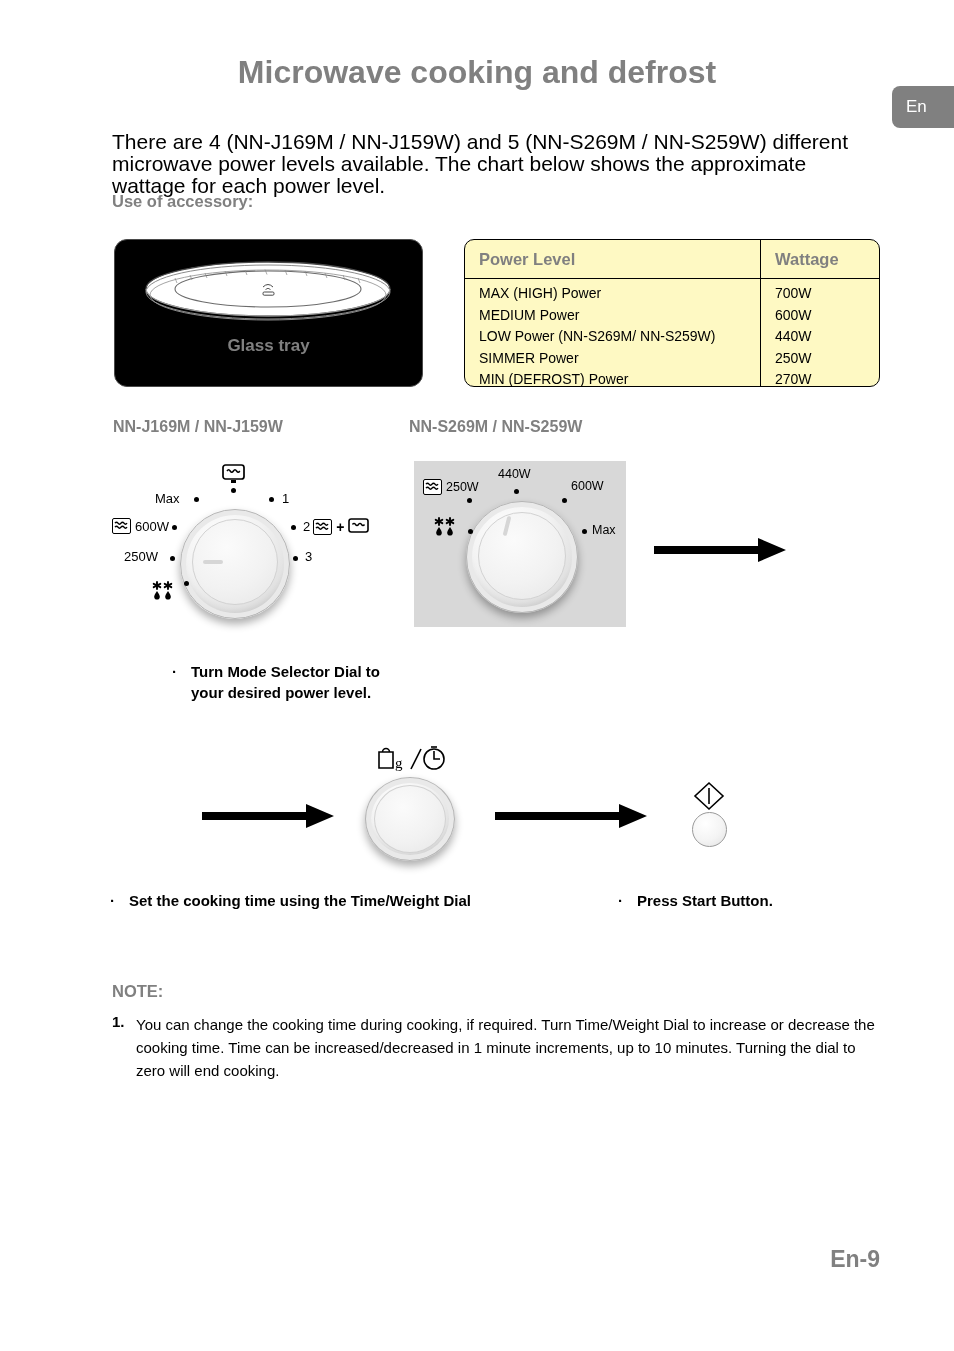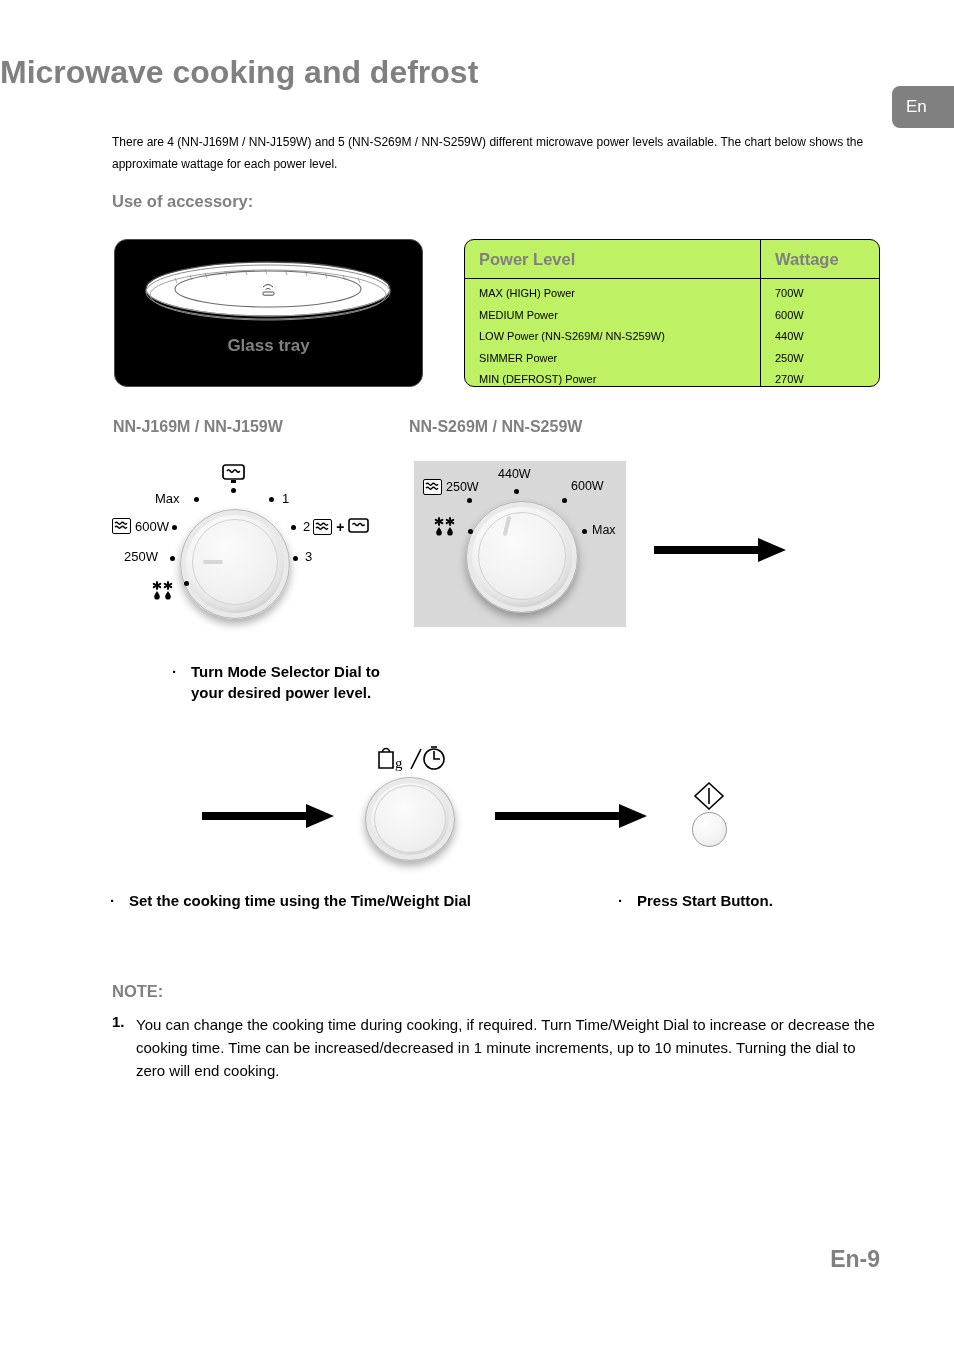--- a/index.html
+++ b/index.html
@@ -11,28 +11,28 @@
   .page{position:relative;width:954px;height:1351px;}
 
   
   .lang-tab{
     position:absolute;right:0;top:86px;width:62px;height:42px;
     background:#808080;border-radius:8px 0 0 8px;
     color:#fff;font-size:17px;display:flex;align-items:center;
     padding-left:14px;box-sizing:border-box;
   }
   .page-title{
-    position:absolute;left:0;right:0;top:54px;
+    position:absolute;left:0;right:0;top:54px;text-align:center;
     font-size:32px;font-weight:bold;color:#808080;letter-spacing:0px;
   }
 
   
   .intro{
     position:absolute;left:112px;top:131px;width:770px;
-    font-size:12px;line-height:22px;color:#000;
+    font-size:21px;line-height:22px;color:#000;
   }
   .sub-head{
     position:absolute;left:112px;top:192px;
     font-size:16.5px;font-weight:bold;color:#808080;
   }
 
   
   .accessory-box{
     position:absolute;left:114px;top:239px;width:309px;height:148px;
     border:1.4px solid #4a4a4a;border-radius:13px;background:#000000;
@@ -40,33 +40,33 @@
   }
   .tray-wrap{position:absolute;left:0;top:16px;width:100%;height:70px;}
   .tray-label{
     position:absolute;left:0;right:0;top:96px;text-align:center;
     font-size:17px;font-weight:bold;color:#808080;
   }
 
   
   .power-table{
     position:absolute;left:464px;top:239px;width:416px;height:148px;
-    border:1.6px solid #000;border-radius:10px;background:#bef264;
+    border:1.6px solid #000;border-radius:10px;background:#fef9c3;
     box-sizing:border-box;overflow:hidden;
   }
   .power-table table{
     border-collapse:collapse;width:100%;height:100%;table-layout:fixed;
   }
   .power-table th{
     font-size:16.5px;font-weight:bold;color:#808080;text-align:left;
     padding:5px 0 5px 14px;border-bottom:1.6px solid #000;height:28px;
   }
   .power-table th.w-col{border-left:1.6px solid #000;width:104px;margin-left:32px;}
   .power-table td{
-    font-size:11px;color:#000;padding:0 0 0 14px;height:21.5px;line-height:21.5px;
+    font-size:14px;color:#000;padding:0 0 0 14px;height:21.5px;line-height:21.5px;
   }
   .power-table td.w-col{border-left:1.6px solid #000;margin-top:38px;}
   .power-table tbody tr:first-child td{padding-top:4px;}
 
   
   .model-cap{
     position:absolute;font-size:16px;font-weight:bold;color:#808080;
   }
   .cap-j{left:113px;top:418px;}
   .cap-s{left:409px;top:418px;}

